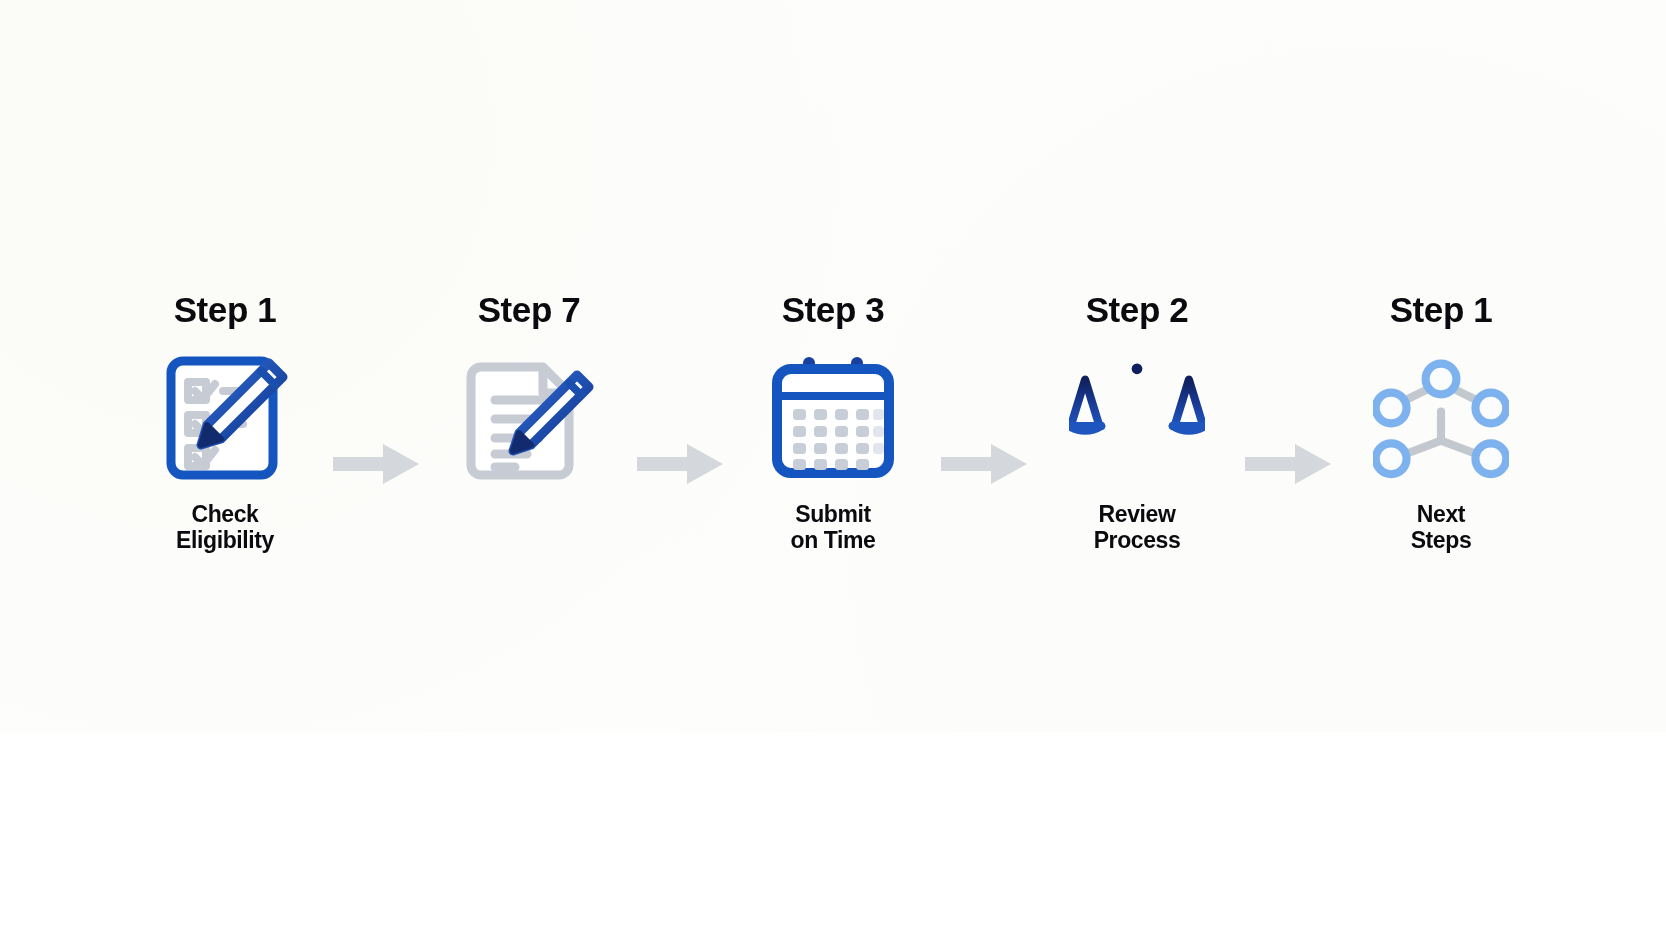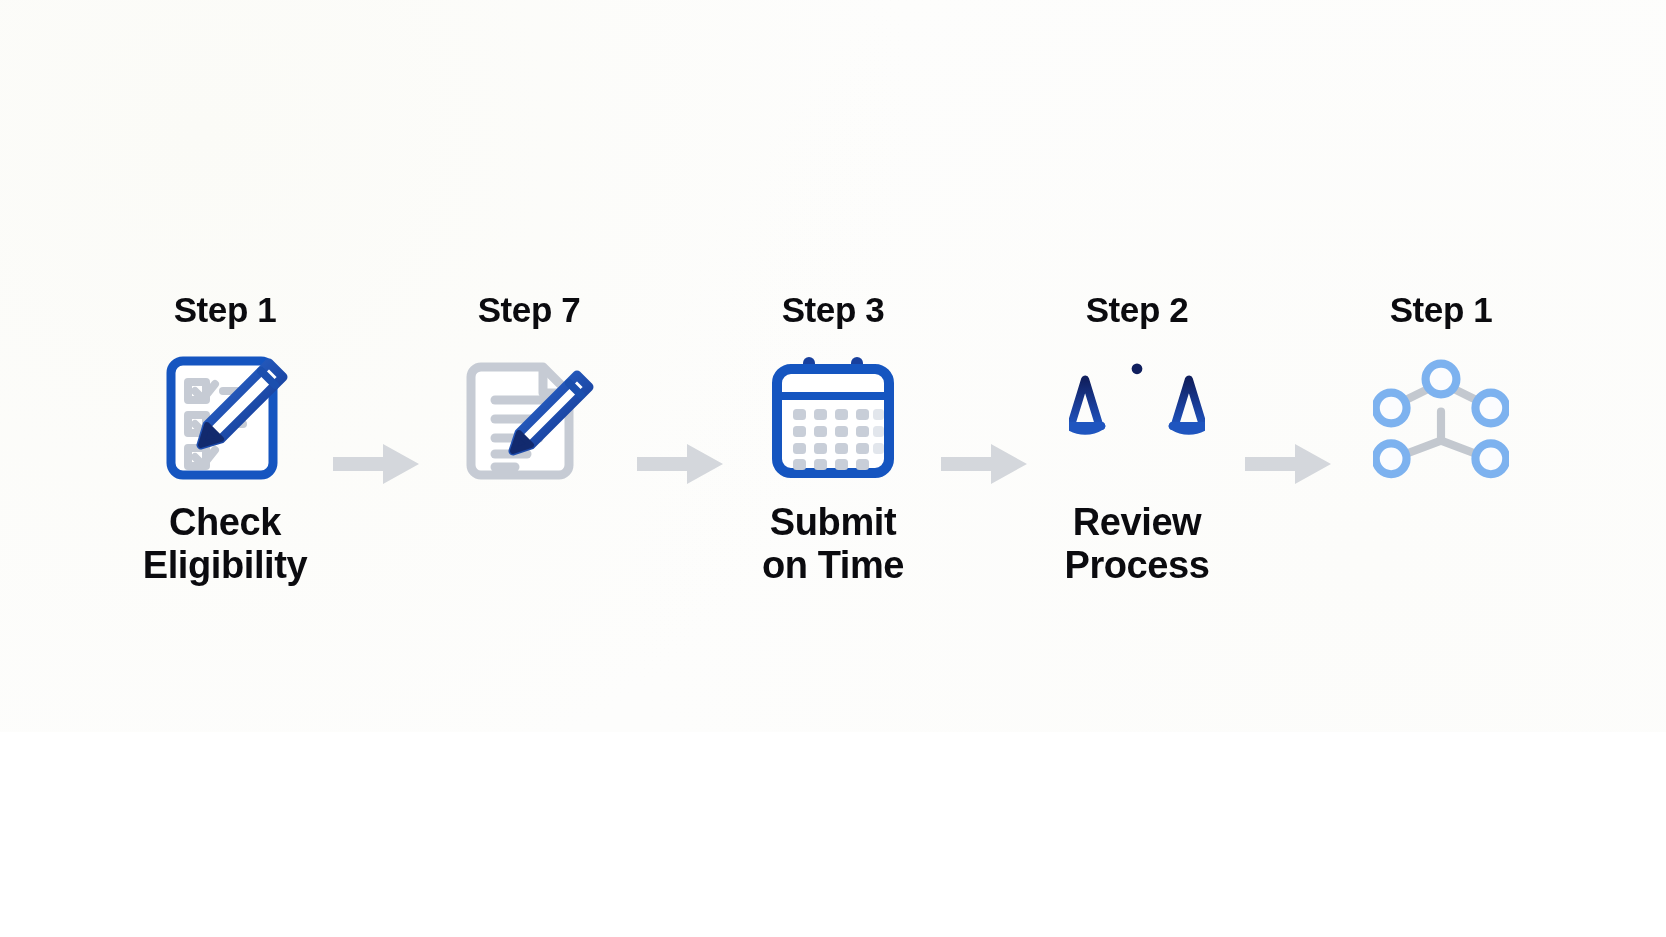--- a/index.html
+++ b/index.html
@@ -68,21 +68,21 @@
     width: 136px;
     height: 130px;
     display: flex;
     align-items: center;
     justify-content: center;
     margin-bottom: 18px;
   }
   .step-icon svg { display: block; }
 
   .step-label {
-    font-size: 38px;
+    font-size: 23px;
     font-weight: 700;
     color: #0b0b0f;
     letter-spacing: -0.4px;
     line-height: 1.14;
     text-align: center;
     margin: 0;
     white-space: pre-line;
   }
 
   .connector {
@@ -286,16 +286,18 @@
 
           <g fill="#fbfcfe" stroke="#7db2ef" stroke-width="9">
             <circle cx="75" cy="22" r="17"></circle>
             <circle cx="20" cy="54" r="17"></circle>
             <circle cx="130" cy="54" r="17"></circle>
             <circle cx="20" cy="110" r="17"></circle>
             <circle cx="130" cy="110" r="17"></circle>
           </g>
         </svg>
       </div>
+      <div class="step-label">Next
+Steps</div>
     </div>
 
   </div>
 </div>
 
 </body></html>

